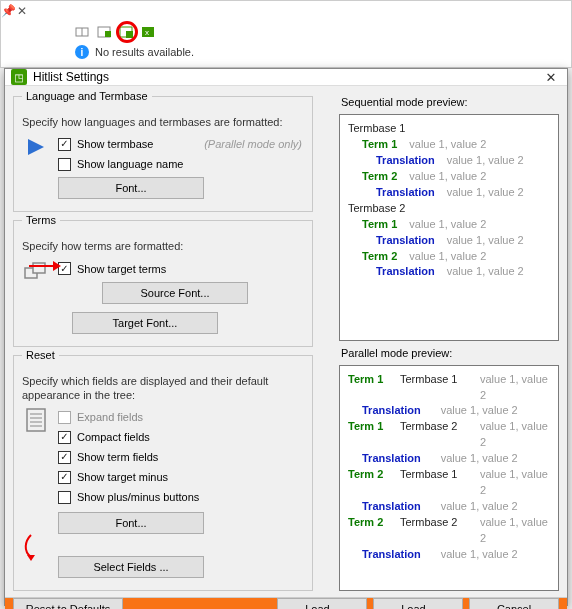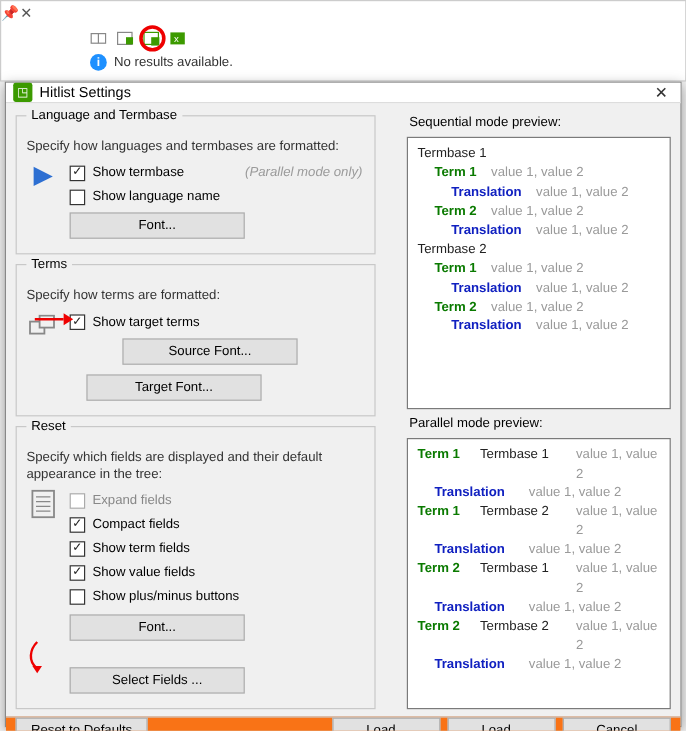--- a/index.html
+++ b/index.html
@@ -269,21 +269,21 @@
             <div class="chkrow">
               <span class="chk">
                   <span class="tick">✓</span>
                 </span>
               <span class="lbl">Show term fields</span>
             </div>
             <div class="chkrow">
               <span class="chk">
                   <span class="tick">✓</span>
                 </span>
-              <span class="lbl">Show value fields</span>
+              <span class="lbl">Show target minus</span>
             </div>
             <div class="chkrow">
               <span class="chk"></span>
               <span class="lbl">Show plus/minus buttons</span>
             </div>
             <div class="btnrow" style="padding-left:0; margin-top:6px;">
               <span class="btn wide">Font...</span>
             </div>
             <div class="btnrow" style="padding-left:0;margin-top:18px;">
               <span class="btn wide">Select Fields ...</span>

